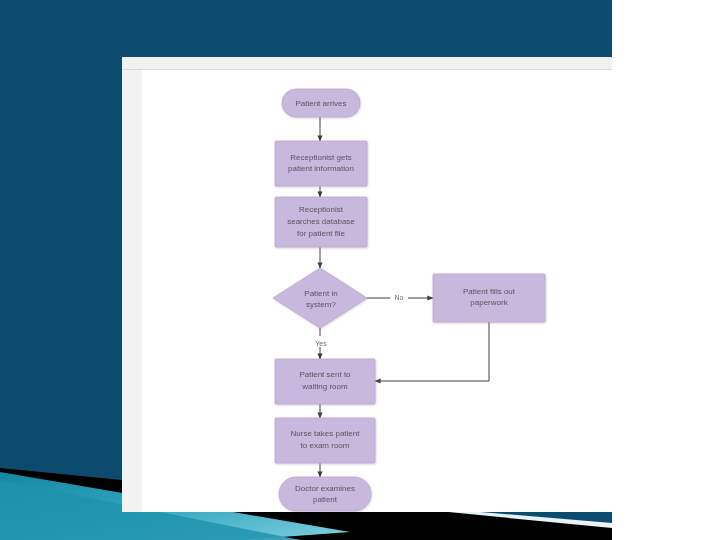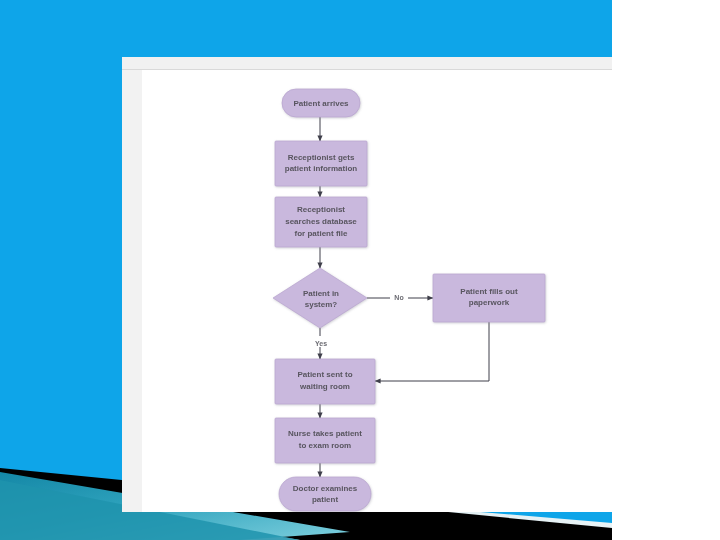--- a/index.html
+++ b/index.html
@@ -9,23 +9,22 @@
   }
   body {
     font-family: "Liberation Sans", sans-serif;
   }
 
   
   #slide {
     position: relative;
     width: 612px;
     height: 540px;
-    background: #0ea5e9;
+    background: #0c4a6e;
     overflow: hidden;
-    font-weight: bold;
   }
 
   
   .deco {
     position: absolute;
     left: 0;
     bottom: 0;
     width: 720px;
     height: 120px;
     pointer-events: none;

